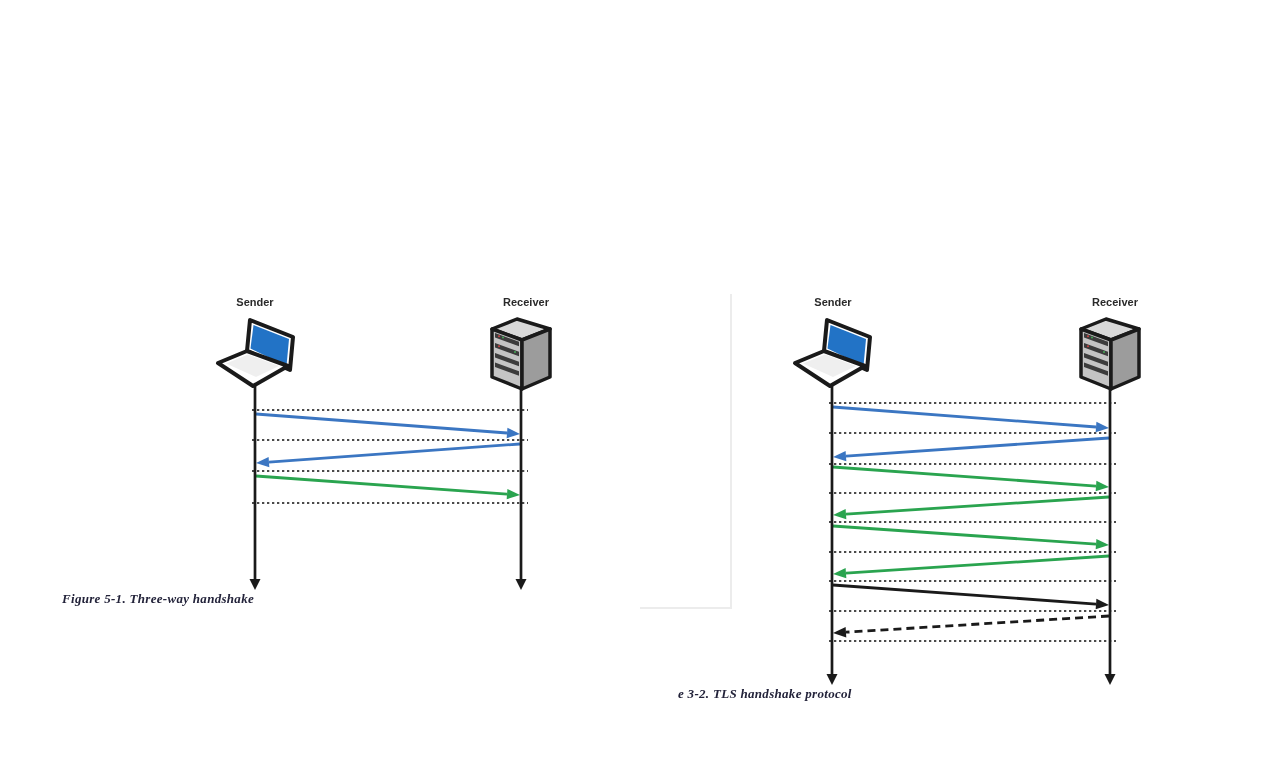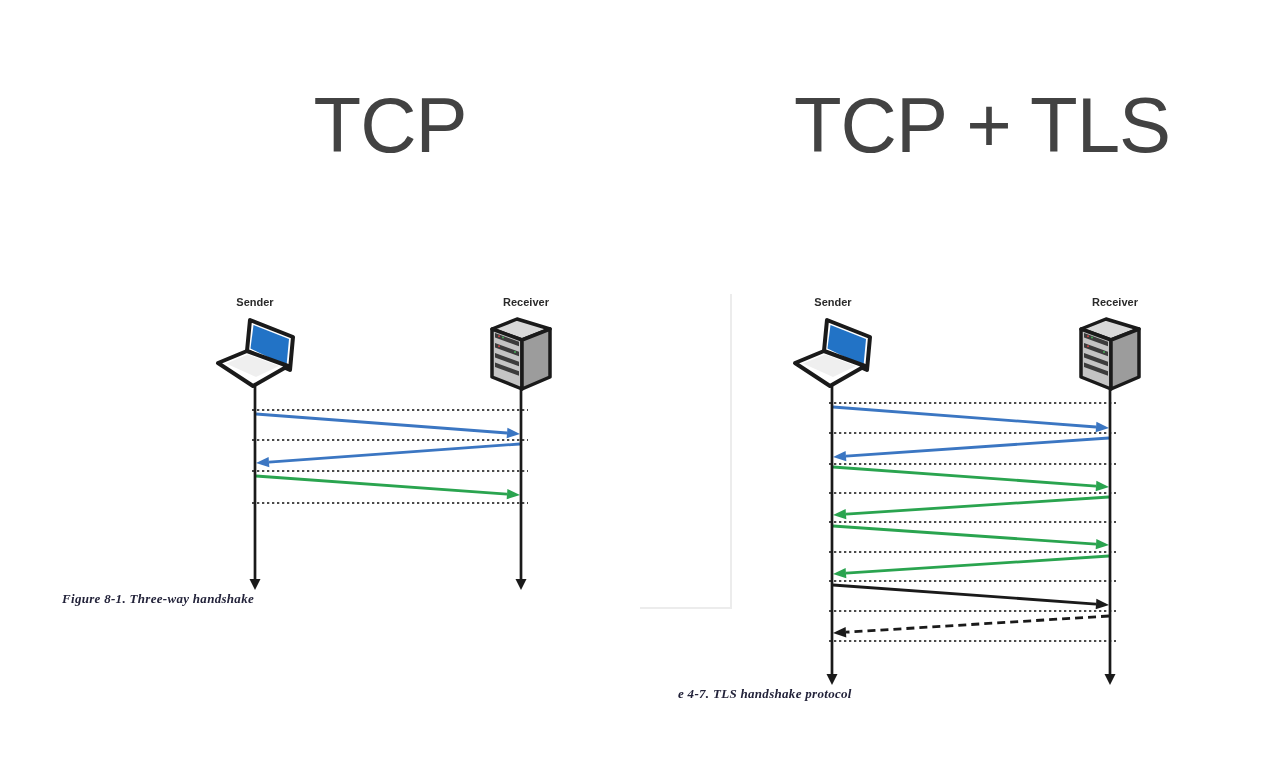--- a/index.html
+++ b/index.html
@@ -25,22 +25,20 @@
   .edge { position: absolute; background: #ececec; }
   .edge-v { left: 730px; top: 294px; width: 2px; height: 314px; }
   .edge-h { left: 640px; top: 607px; width: 92px; height: 2px; }
   #gfx { position: absolute; left: 0; top: 0; }
 </style>
 </head>
 <body>
 
 <div class="canvas">
 
-  <div class="title title-left">TCP</div>
-  <div class="title title-right">TCP + TLS</div>
 
   <div class="edge edge-v"></div>
   <div class="edge edge-h"></div>
 
   <svg id="gfx" width="1267" height="774" viewBox="0 0 1267 774">
     <defs>
       <g id="laptop-shape">
         <polygon points="35,4 78,21 75,54 32,35" fill="#ffffff" stroke="#1a1a1a" stroke-width="4" stroke-linejoin="round"></polygon>
         <polygon points="38.5,9 74,23 71.5,50 35.5,32.5" fill="#2273c6"></polygon>
         <polygon points="3,47 32,35 73,50 38,70" fill="#ffffff" stroke="#1a1a1a" stroke-width="4" stroke-linejoin="round"></polygon>
@@ -111,16 +109,16 @@
         <use href="#laptop-shape" x="792" y="316"></use>
         <use href="#server-shape" x="1078" y="315"></use>
       </g>
     </svg>
 
   <div class="actor-label lbl-l-sender">Sender</div>
   <div class="actor-label lbl-l-receiver">Receiver</div>
   <div class="actor-label lbl-r-sender">Sender</div>
   <div class="actor-label lbl-r-receiver">Receiver</div>
 
-  <div class="caption cap-left">Figure 8-1. Three-way handshake</div>
-  <div class="caption cap-right">e 4-7. TLS handshake protocol</div>
+  <div class="caption cap-left">Figure 5-1. Three-way handshake</div>
+  <div class="caption cap-right">e 3-2. TLS handshake protocol</div>
 
 </div>
 
 </body></html>

